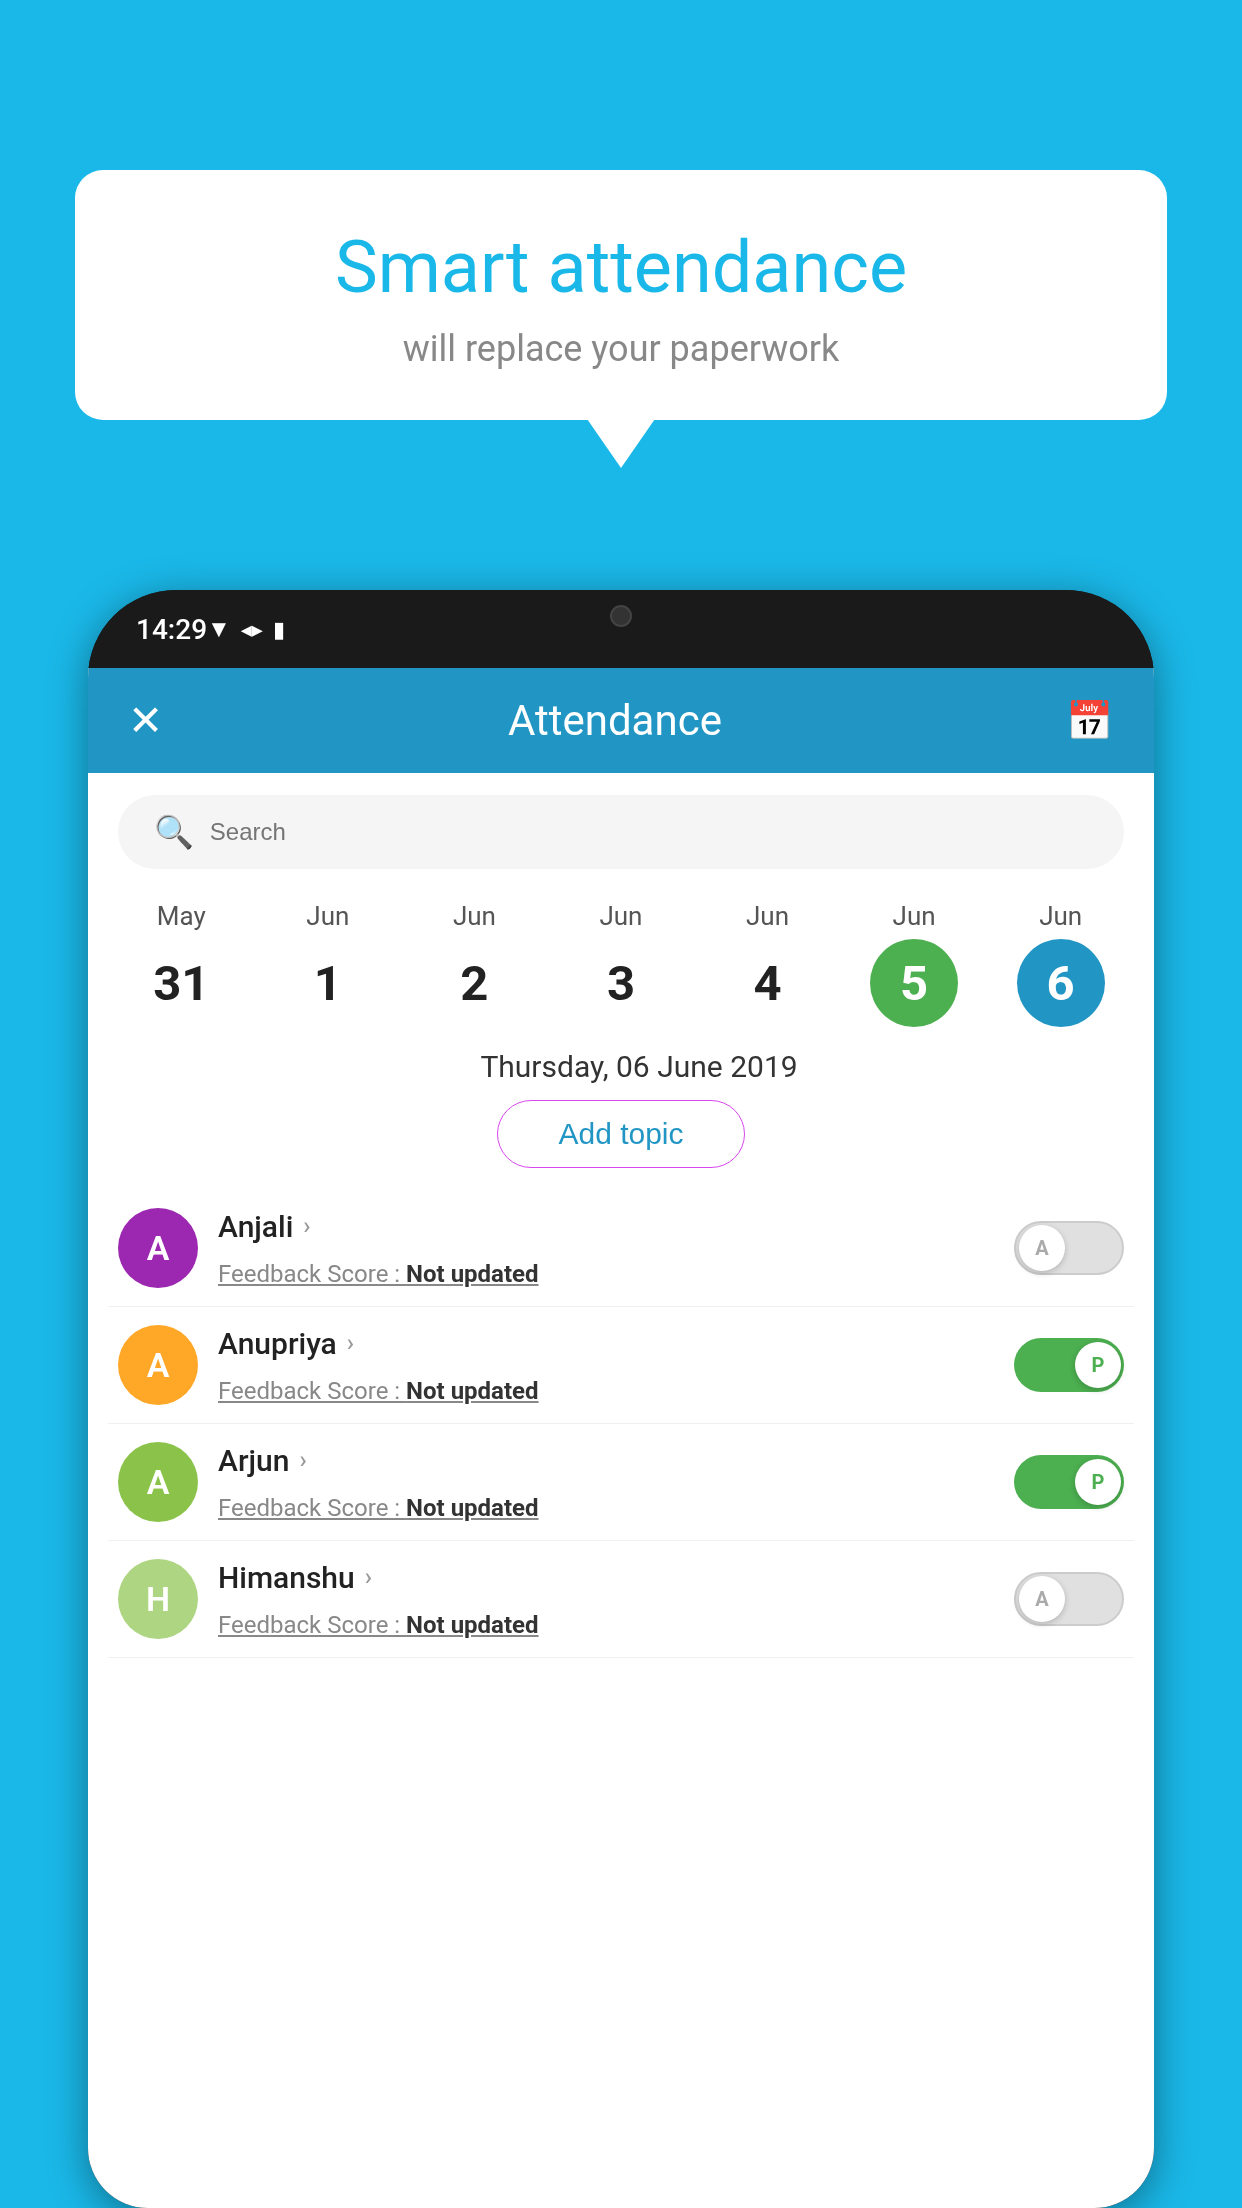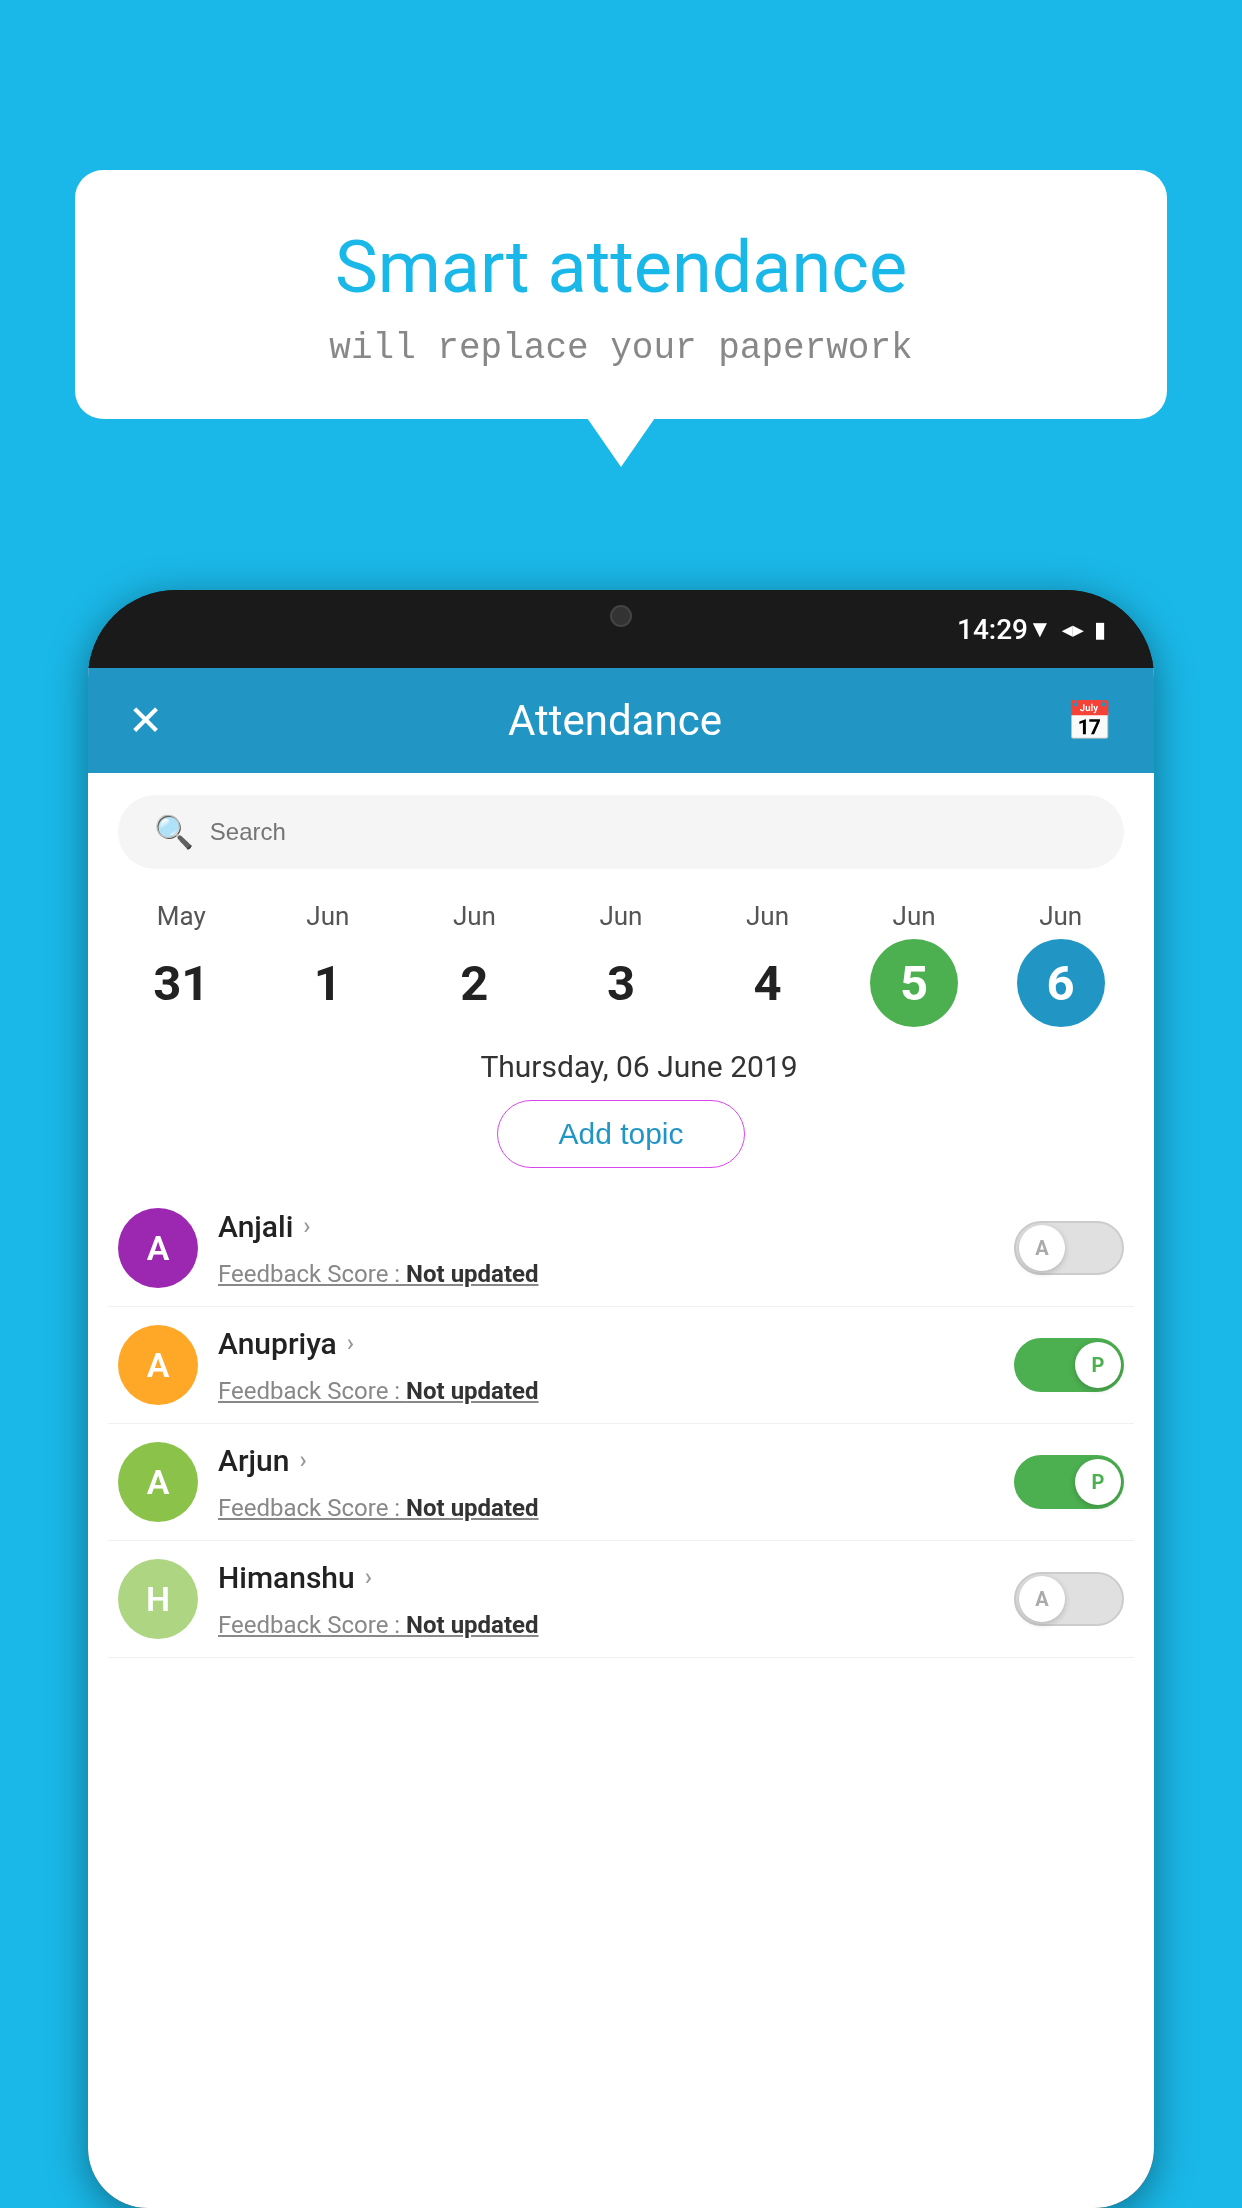--- a/index.html
+++ b/index.html
@@ -39,21 +39,20 @@
     .speech-title {
       font-size: 72px;
       color: #1ab8e8;
       font-weight: 400;
       margin-bottom: 18px;
     }
     .speech-subtitle {
       font-size: 36px;
       color: #888;
       font-weight: 400;
-      font-family: Liberation Mono, monospace;
     }
 
     
     .phone-frame {
       position: absolute;
       top: 590px;
       left: 88px;
       right: 88px;
       bottom: 0;
       background: #1a1a1a;
@@ -63,21 +62,21 @@
       box-shadow: 0 8px 40px rgba(0,0,0,0.4);
     }
 
     
     .phone-top {
       position: relative;
       background: #1a1a1a;
       height: 78px;
       display: flex;
       align-items: center;
-      justify-content: flex-end;
+      justify-content: flex-start;
       padding: 0 48px;
       border-radius: 88px 88px 0 0;
     }
     .phone-time {
       color: white;
       font-size: 28px;
       font-weight: 500;
     }
     .phone-notch {
       position: absolute;

